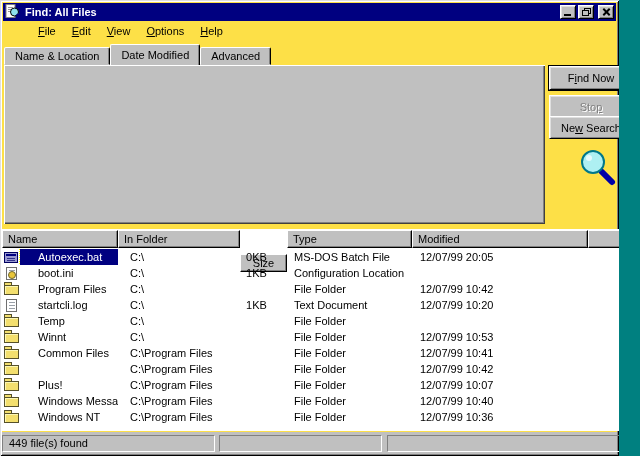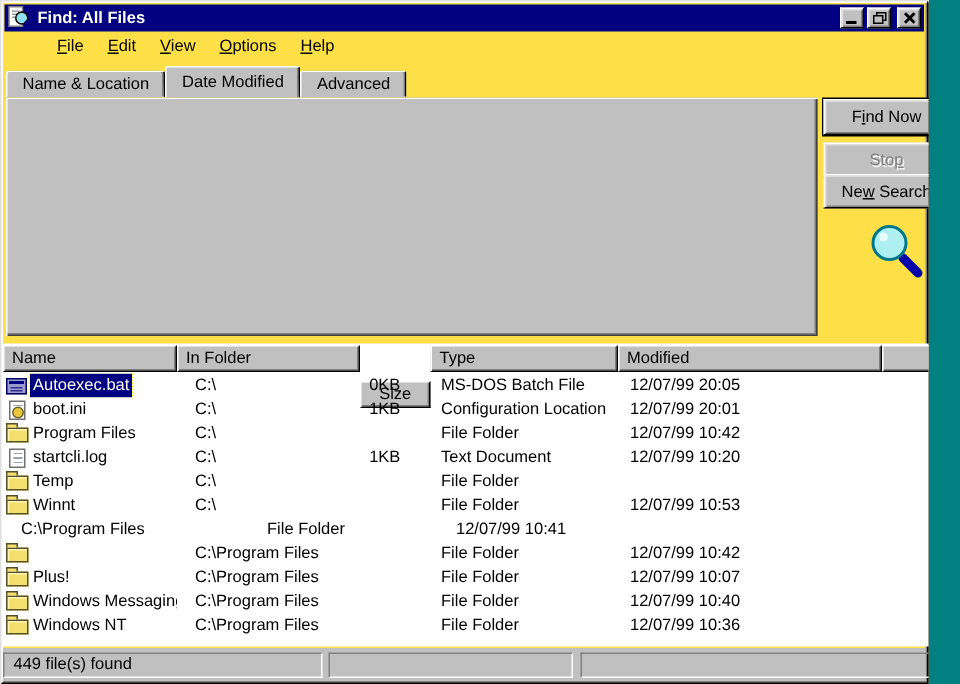--- a/index.html
+++ b/index.html
@@ -86,21 +86,21 @@
   .h-mod{left:410px;width:176px;}
   .h-blank{left:586px;width:35px;}
   .row{position:absolute;left:0;height:16px;display:flex;align-items:center;width:620px;}
   .cell{line-height:16px;white-space:nowrap;overflow:hidden;flex:none;}
   .c-name{width:116px;display:flex;align-items:center;}
   .c-folder{width:122px;padding-left:12px;}
   .c-size{width:47px;text-align:center;padding-right:14px;}
   .c-type{width:125px;padding-left:7px;}
   .c-mod{width:176px;padding-left:8px;}
   .icn{width:18px;height:14px;display:flex;align-items:center;justify-content:center;flex:none;}
-  .ntxt{padding:0 2px;}
+  .ntxt{padding:0 18px;}
   .row.selected .ntxt{background:#000080;color:#fff;outline:1px dotted #ffff00;}
   
   .i-folder{width:15px;height:10px;background:#f3df6e;border:1px solid #55502a;position:relative;margin-top:2px;
     box-shadow:inset 1px 1px 0 #fcf7b5;}
   .i-folder::before{content:"";position:absolute;left:-1px;top:-4px;width:6px;height:2px;background:#f3df6e;border:1px solid #55502a;border-bottom:none;}
   .i-batch{width:14px;height:11px;background:#9a9ad0;border:1px solid #000060;position:relative;}
   .i-batch::before{content:"";position:absolute;left:1px;top:1px;right:1px;height:2px;background:#000080;}
   .i-batch::after{content:"";position:absolute;left:2px;top:5px;width:8px;height:1px;background:#30308a;box-shadow:0 2px 0 #30308a;}
   .i-ini,.i-text{width:11px;height:13px;background:#fff;border:1px solid #707070;position:relative;}
   .i-ini::before,.i-text::before{content:"";position:absolute;left:2px;top:2px;width:6px;height:8px;
@@ -261,21 +261,20 @@
     <div class="row" style="top:36px">
       <span class="cell c-name">
           <span class="icn">
             <span class="i-ini"></span>
           </span>
           <span class="ntxt">boot.ini</span>
         </span>
       <span class="cell c-folder">C:\</span>
       <span class="cell c-size">1KB</span>
       <span class="cell c-type">Configuration Location</span>
-      <span class="cell c-mod">12/07/99 20:01</span>
     </div>
     <div class="row" style="top:52px">
       <span class="cell c-name">
           <span class="icn">
             <span class="i-folder"></span>
           </span>
           <span class="ntxt">Program Files</span>
         </span>
       <span class="cell c-folder">C:\</span>
       <span class="cell c-size"></span>
@@ -311,20 +310,26 @@
             <span class="i-folder"></span>
           </span>
           <span class="ntxt">Winnt</span>
         </span>
       <span class="cell c-folder">C:\</span>
       <span class="cell c-size"></span>
       <span class="cell c-type">File Folder</span>
       <span class="cell c-mod">12/07/99 10:53</span>
     </div>
     <div class="row" style="top:116px">
+      <span class="cell c-name">
+          <span class="icn">
+            <span class="i-folder"></span>
+          </span>
+          <span class="ntxt">Common Files</span>
+        </span>
       <span class="cell c-folder">C:\Program Files</span>
       <span class="cell c-size"></span>
       <span class="cell c-type">File Folder</span>
       <span class="cell c-mod">12/07/99 10:41</span>
     </div>
     <div class="row" style="top:132px">
       <span class="cell c-name">
           <span class="icn">
             <span class="i-folder"></span>
           </span>

